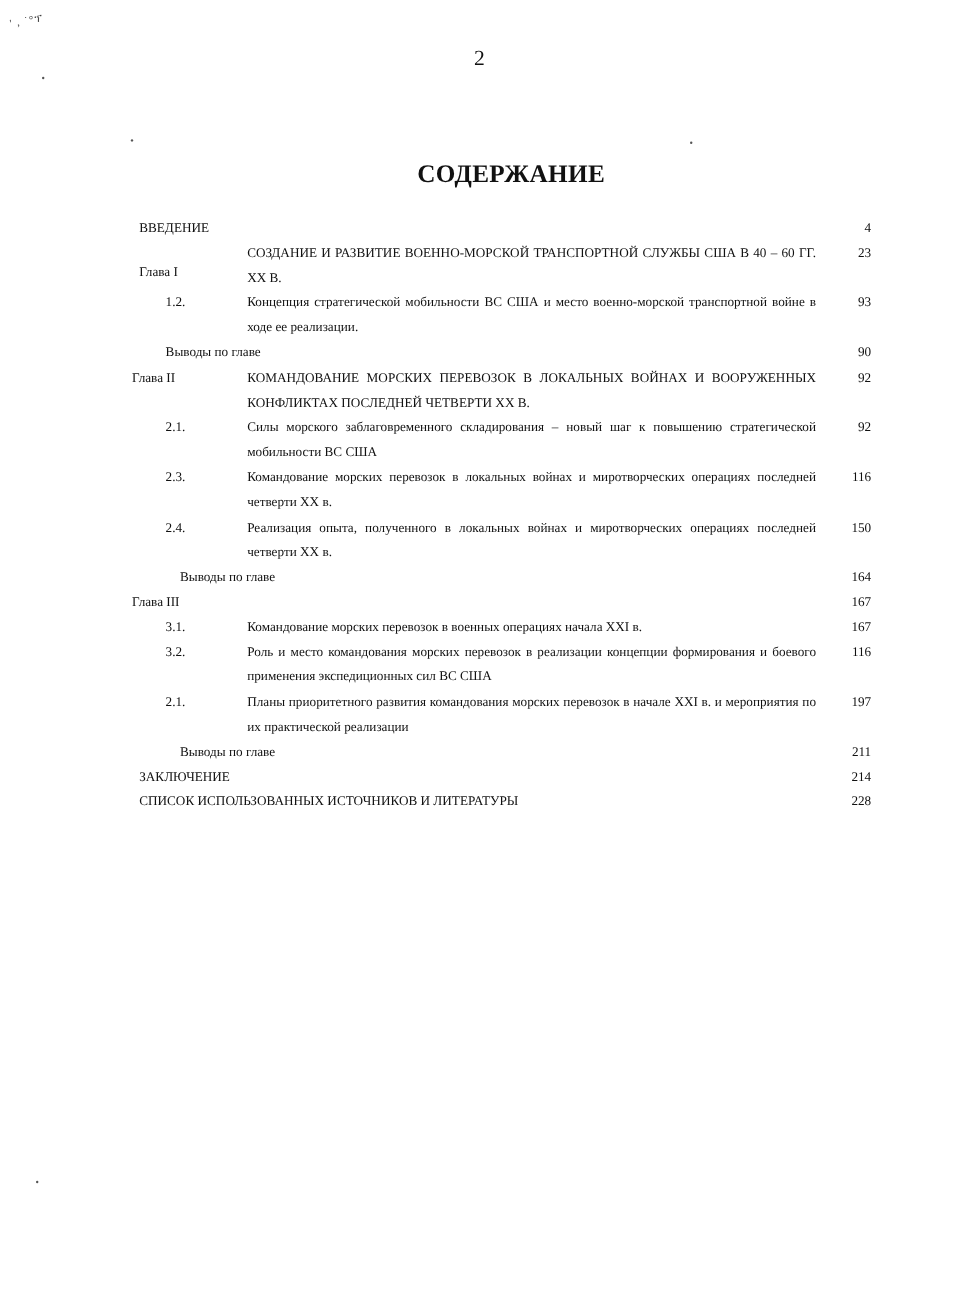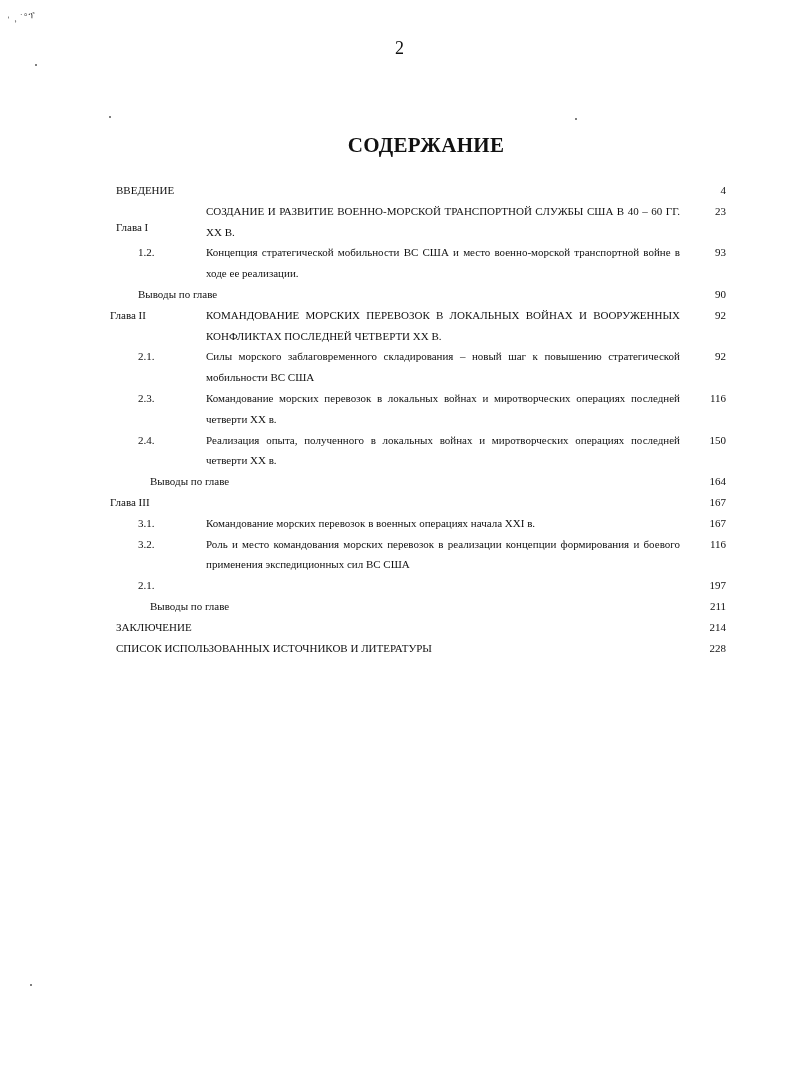--- a/index.html
+++ b/index.html
@@ -96,20 +96,21 @@
       <span class="body">Командование морских перевозок в военных операциях начала XXI в.</span>
       <span class="pg">167</span>
     </div>
     <div class="row section">
       <span class="label">3.2.</span>
       <span class="body">Роль и место командования морских перевозок в реализации концепции формирования и боевого применения экспедиционных сил ВС США</span>
       <span class="pg">116</span>
     </div>
     <div class="row section">
       <span class="label">2.1.</span>
+      <span class="body">Планы приоритетного развития командования морских перевозок в начале XXI в. и мероприятия по их практической реализации</span>
       <span class="pg">197</span>
     </div>
     <div class="row summary-indented">
       <span class="body">Выводы по главе</span>
       <span class="pg">211</span>
     </div>
 
     <div class="row top">
       <span class="body">ЗАКЛЮЧЕНИЕ</span>
       <span class="pg">214</span>

